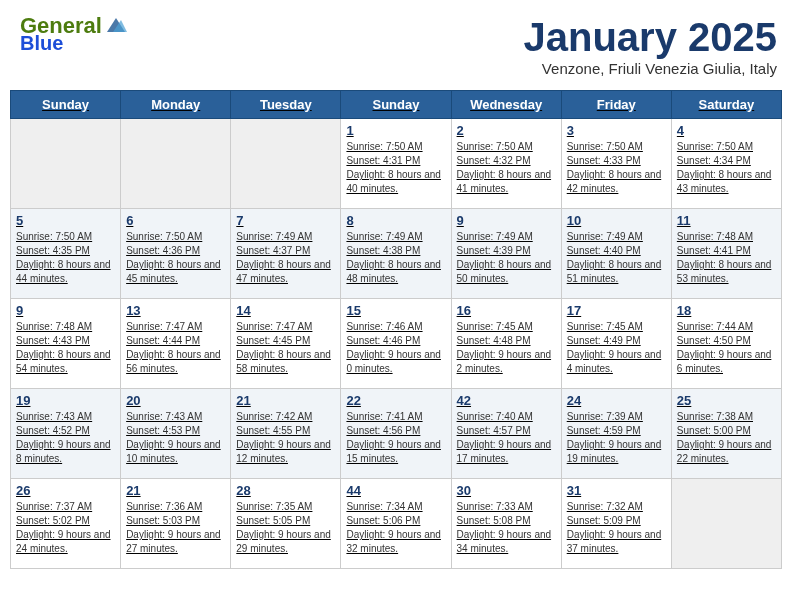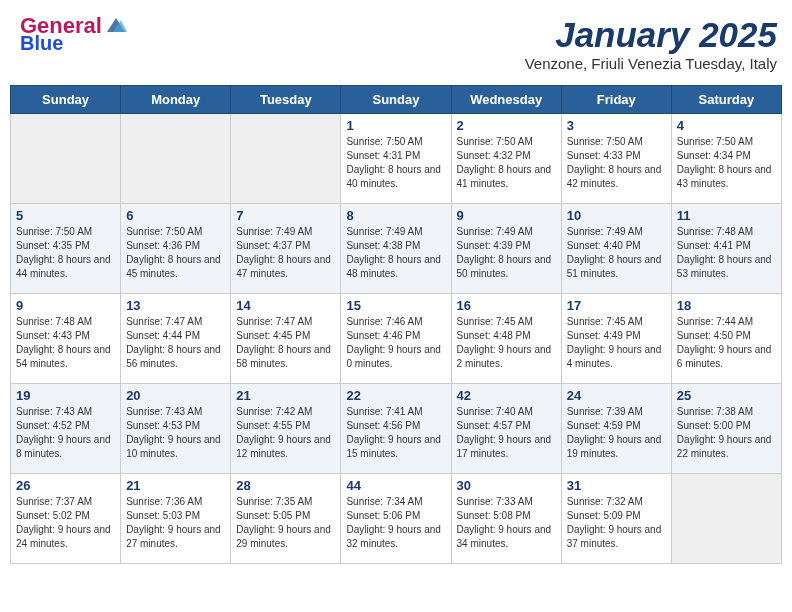--- a/index.html
+++ b/index.html
@@ -18,40 +18,40 @@
       padding: 5px 5px 5px 10px;
     }
     .logo {
       display: flex;
       flex-direction: column;
       align-items: flex-start;
     }
     .logo-text {
       font-size: 22px;
       font-weight: bold;
-      color: #be185d;
+      color: #4d7c0f;
       line-height: 1;
     }
     .title-block {
       text-align: right;
     }
     .cal-title {
-      font-size: 35px;
+      font-size: 40px;
       font-weight: bold;
       color: #1a3a6b;
-      font-style: italic;
     }
     .cal-subtitle {
       font-size: 15px;
       color: #333;
     }
     table {
       width: 100%;
       border-collapse: collapse;
       table-layout: fixed;
+      text-decoration: underline;
     }
     .day-header {
       background: #2a6099;
       color: #fff;
       text-align: center;
       font-size: 13px;
       font-weight: bold;
       padding: 6px 2px;
       border: 1px solid #1a4a7a;
     }
@@ -97,21 +97,21 @@
       <span class="logo-text">General</span>
       <svg width="22" height="18" viewBox="0 0 22 18" style="margin-top:-2px;">
         <polygon points="2,16 11,2 20,16" fill="#2a6099" opacity="0.85"></polygon>
         <polygon points="8,16 16,4 22,16" fill="#4a9fd4" opacity="0.7"></polygon>
       </svg>
     </div>
     <span class="logo-text" style="color:#1d4ed8;font-size:20px;margin-top:-4px;">Blue</span>
   </div>
   <div class="title-block">
     <div class="cal-title">January 2025</div>
-    <div class="cal-subtitle">Venzone, Friuli Venezia Tuesday, Italy</div>
+    <div class="cal-subtitle">Venzone, Friuli Venezia Giulia, Italy</div>
   </div>
 </div>
 
 <table>
   <thead>
     <tr>
     <th class="day-header">Sunday</th>
         <th class="day-header">Monday</th>
         <th class="day-header">Tuesday</th>
         <th class="day-header">Sunday</th>

